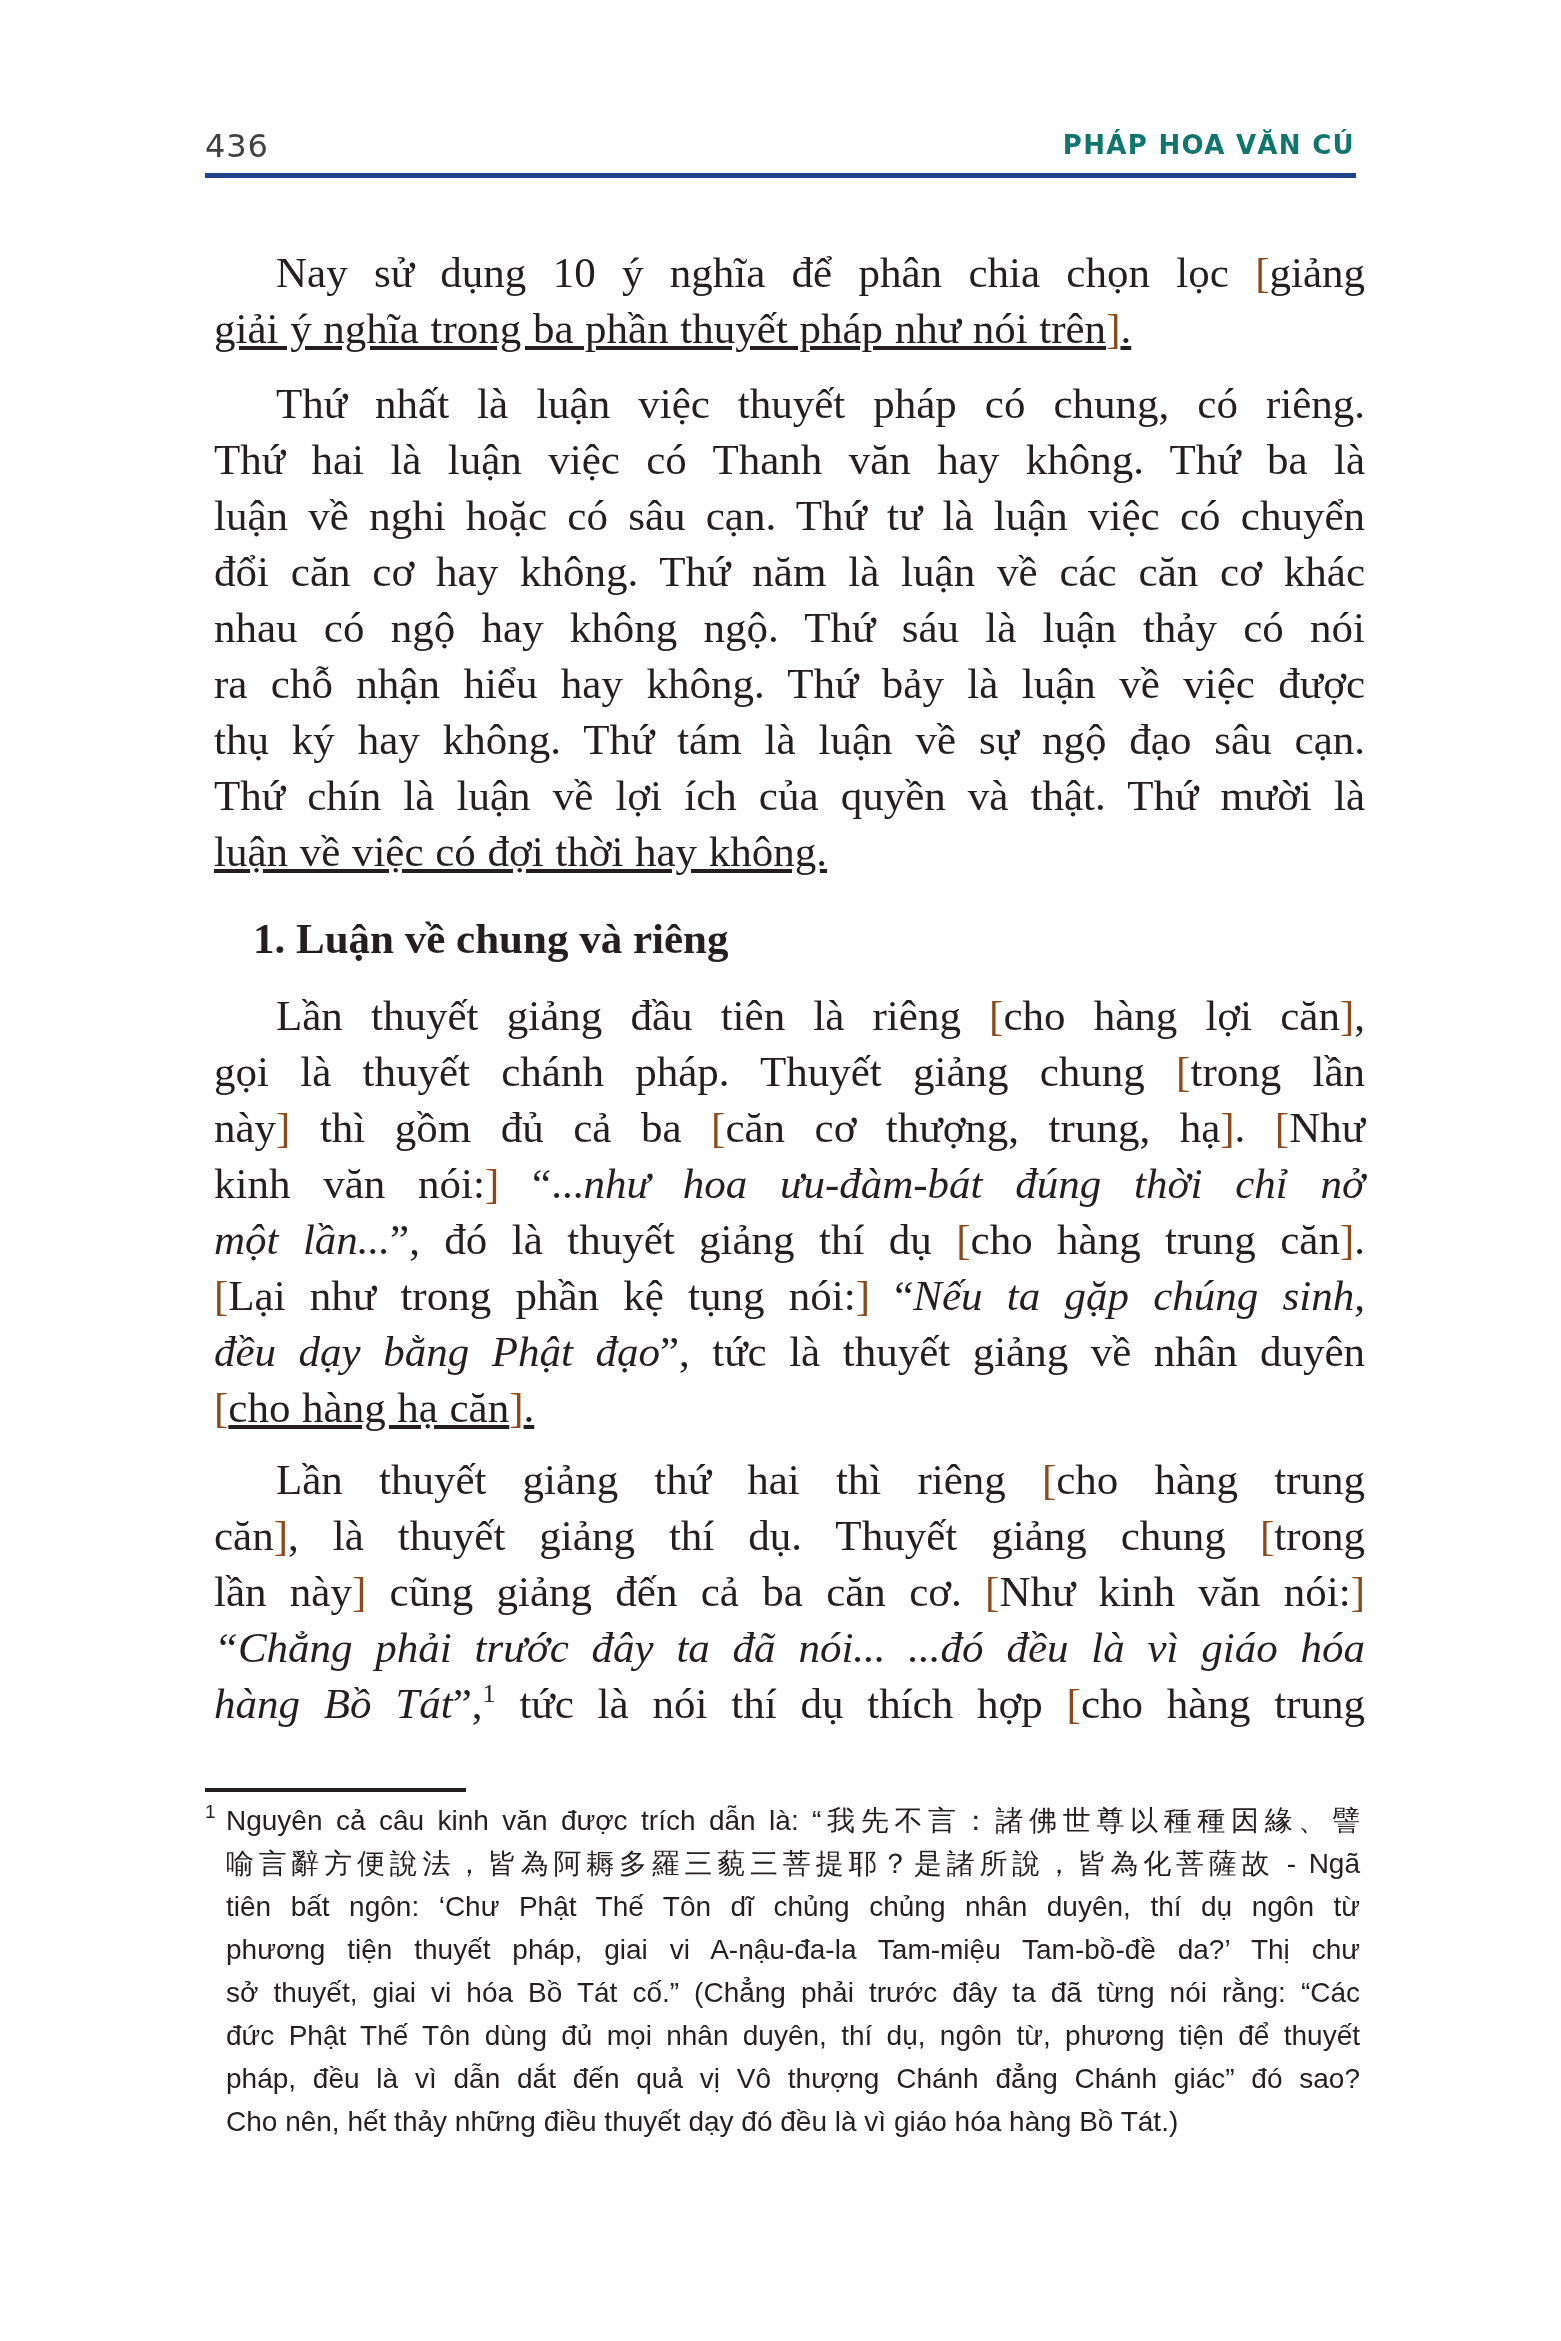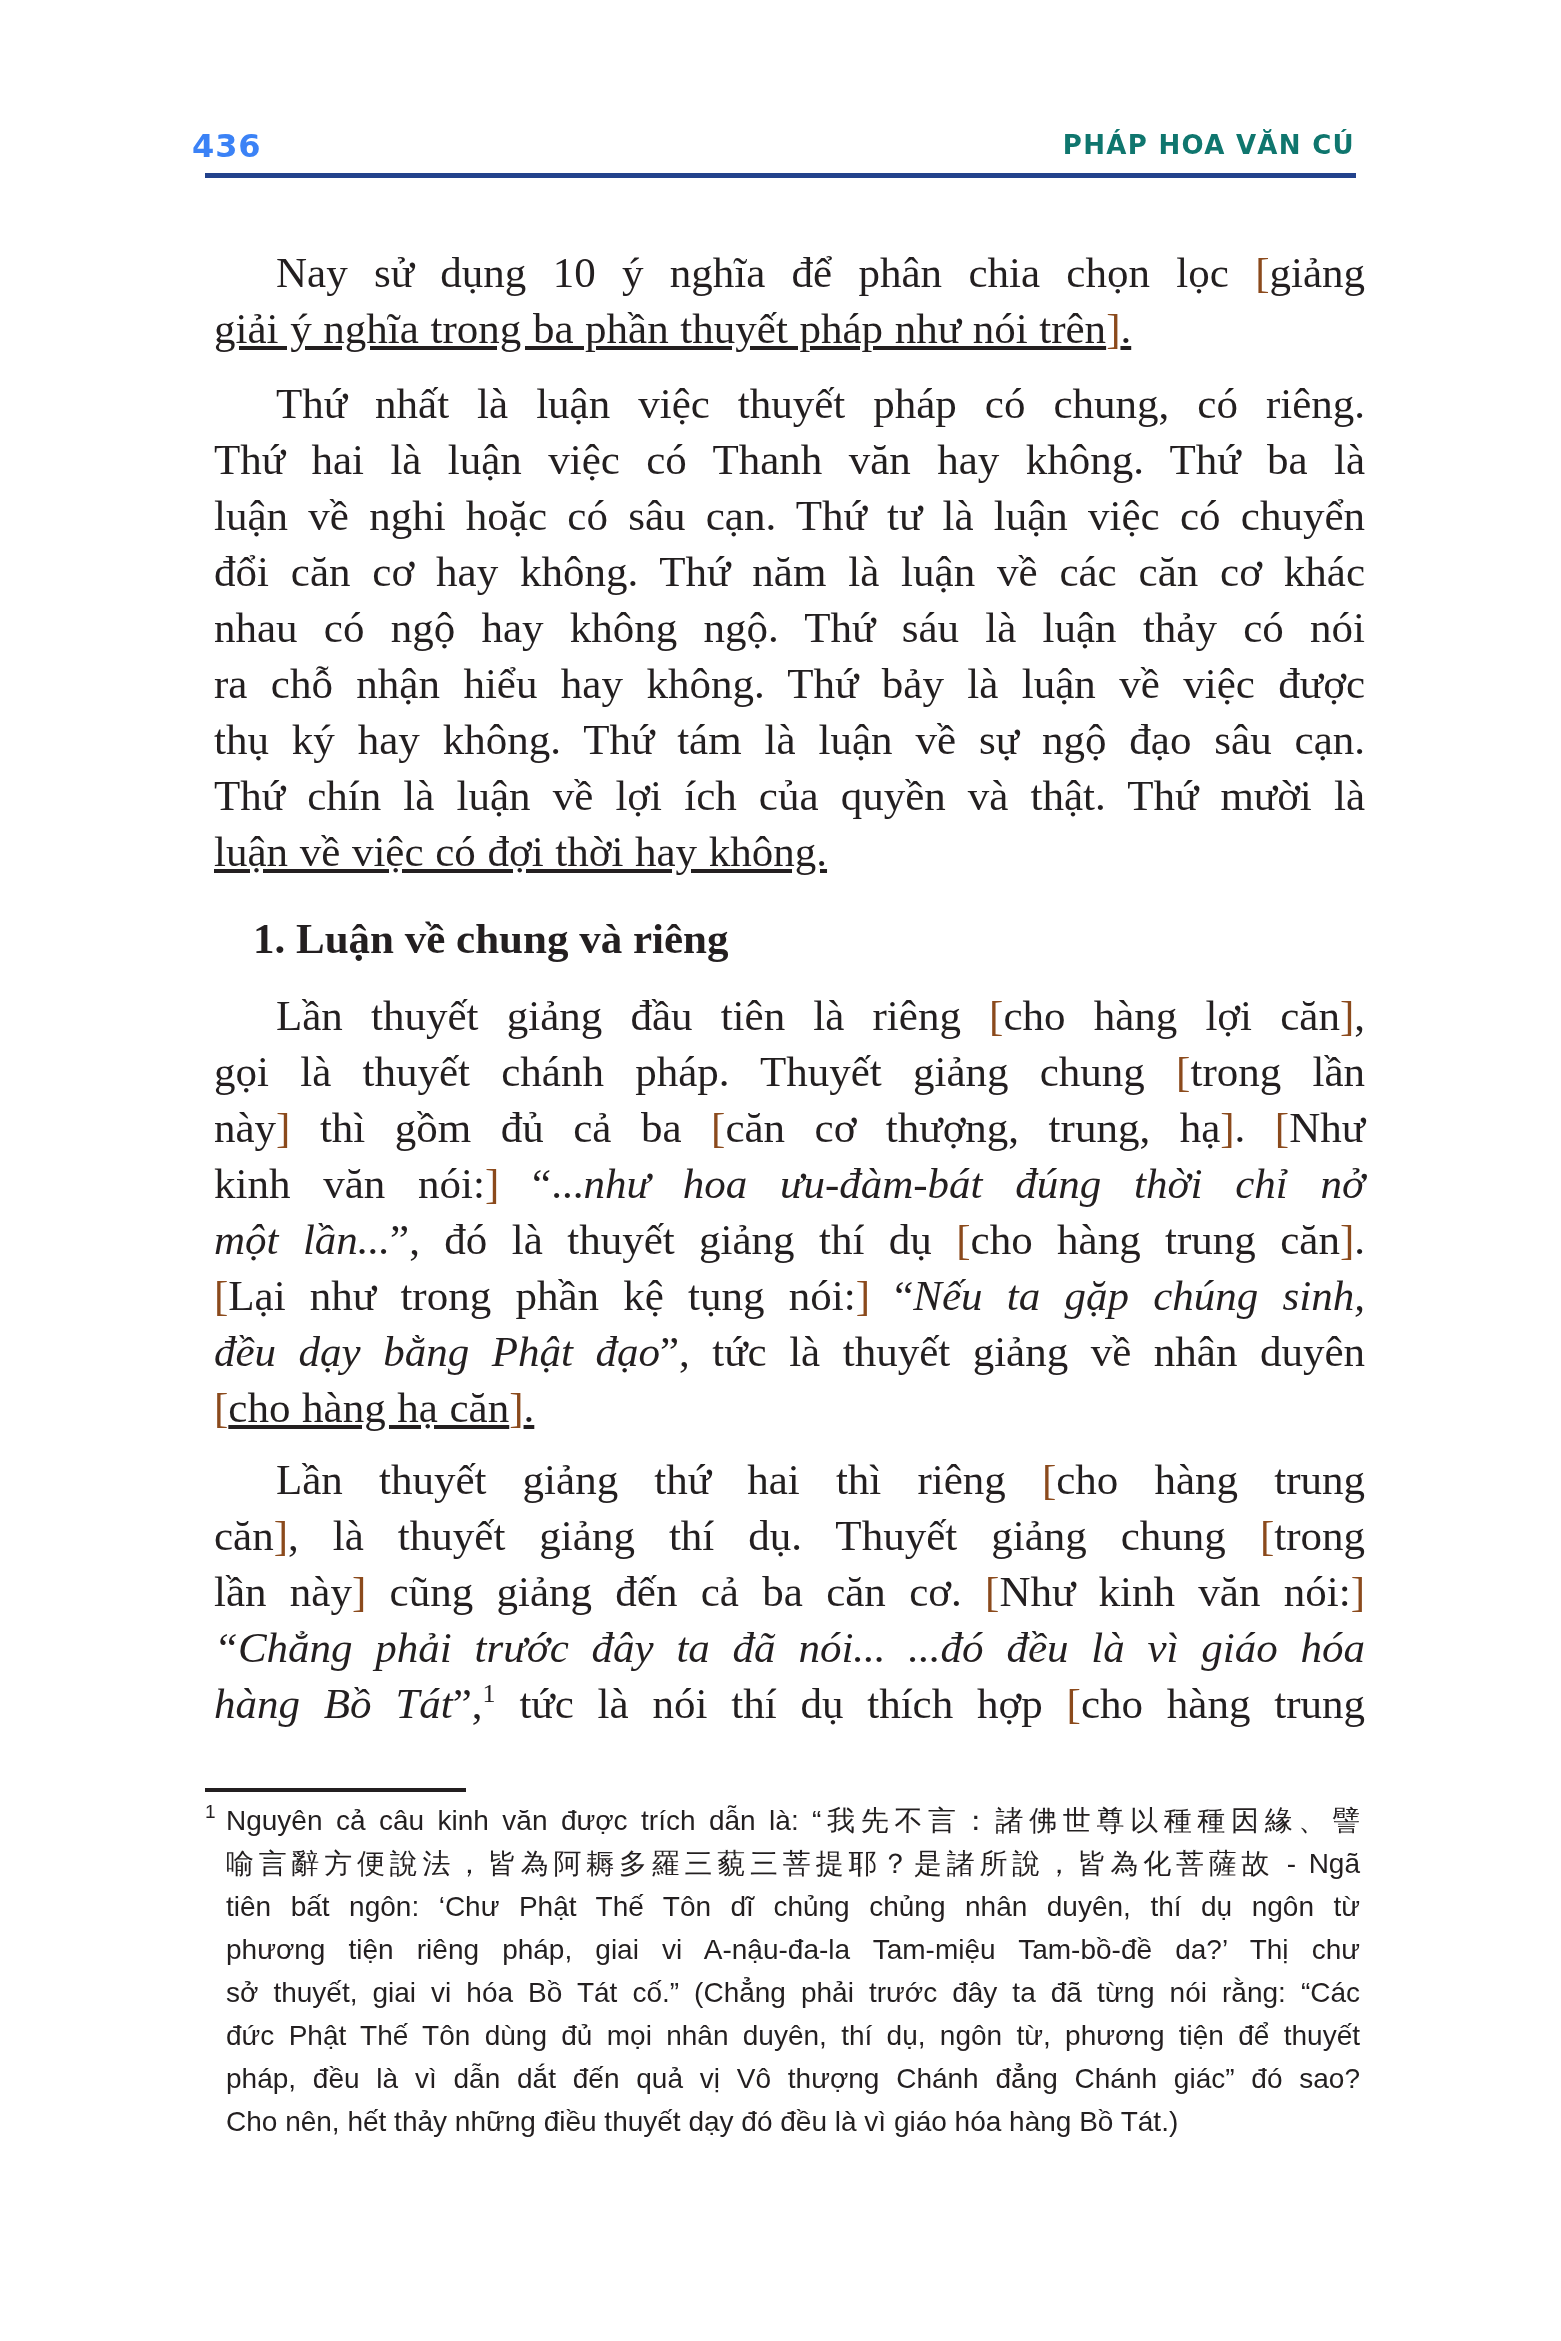--- a/index.html
+++ b/index.html
@@ -1,20 +1,20 @@
 <!DOCTYPE html>
 <html style="font-size:14px"><head>
 <meta charset="utf-8">
 <style>
   html, body { margin: 0; padding: 0; background: #ffffff; }
   body { width: 1561px; height: 2342px; position: relative; overflow: hidden; color: #231f20; }
   .page-number {
-    position: absolute; left: 192px; top: 127px;
-    font-family: "DejaVu Sans", sans-serif; font-weight: bold; font-size: 32px; line-height: 38px;
-    color: #3b82f6; letter-spacing: 0.9px;
+    position: absolute; left: 205px; top: 127px;
+    font-family: "DejaVu Sans", sans-serif; font-weight: normal; font-size: 32px; line-height: 38px;
+    color: #404040; letter-spacing: 0.9px;
   }
   .running-title {
     position: absolute; right: 206px; top: 128px;
     font-family: "DejaVu Sans", sans-serif; font-weight: bold; font-size: 26px; line-height: 35px;
     letter-spacing: 1.3px; color: #0f766e;
   }
   .header-rule {
     position: absolute; left: 205px; top: 173px; width: 1151px; height: 5.2px; background: #22428c;
   }
   .block {
@@ -90,20 +90,20 @@
     <span class="line"><span class="seg-i">hàng Bồ Tát</span><span class="seg-n">”,</span><span class="seg-sup">1</span><span class="seg-n"> tức là nói thí dụ thích hợp </span><span class="seg-b">[</span><span class="seg-n">cho hàng trung</span></span>
   </div>
 
 <div class="fn-rule"></div>
 <div class="footnote">
   <span class="fn-marker">1</span>
   <div>
       <span class="fn-line">Nguyên cả câu kinh văn được trích dẫn là: “我先不言：諸佛世尊以種種因緣、譬</span>
       <span class="fn-line">喻言辭方便說法，皆為阿耨多羅三藐三菩提耶？是諸所說，皆為化菩薩故 - Ngã</span>
       <span class="fn-line">tiên bất ngôn: ‘Chư Phật Thế Tôn dĩ chủng chủng nhân duyên, thí dụ ngôn từ</span>
-      <span class="fn-line">phương tiện riêng pháp, giai vi A-nậu-đa-la Tam-miệu Tam-bồ-đề da?’ Thị chư</span>
+      <span class="fn-line">phương tiện thuyết pháp, giai vi A-nậu-đa-la Tam-miệu Tam-bồ-đề da?’ Thị chư</span>
       <span class="fn-line">sở thuyết, giai vi hóa Bồ Tát cố.” (Chẳng phải trước đây ta đã từng nói rằng: “Các</span>
       <span class="fn-line">đức Phật Thế Tôn dùng đủ mọi nhân duyên, thí dụ, ngôn từ, phương tiện để thuyết</span>
       <span class="fn-line">pháp, đều là vì dẫn dắt đến quả vị Vô thượng Chánh đẳng Chánh giác” đó sao?</span>
       <span class="fn-line last">Cho nên, hết thảy những điều thuyết dạy đó đều là vì giáo hóa hàng Bồ Tát.)</span>
     </div>
 </div>
 
 
 </body></html>

